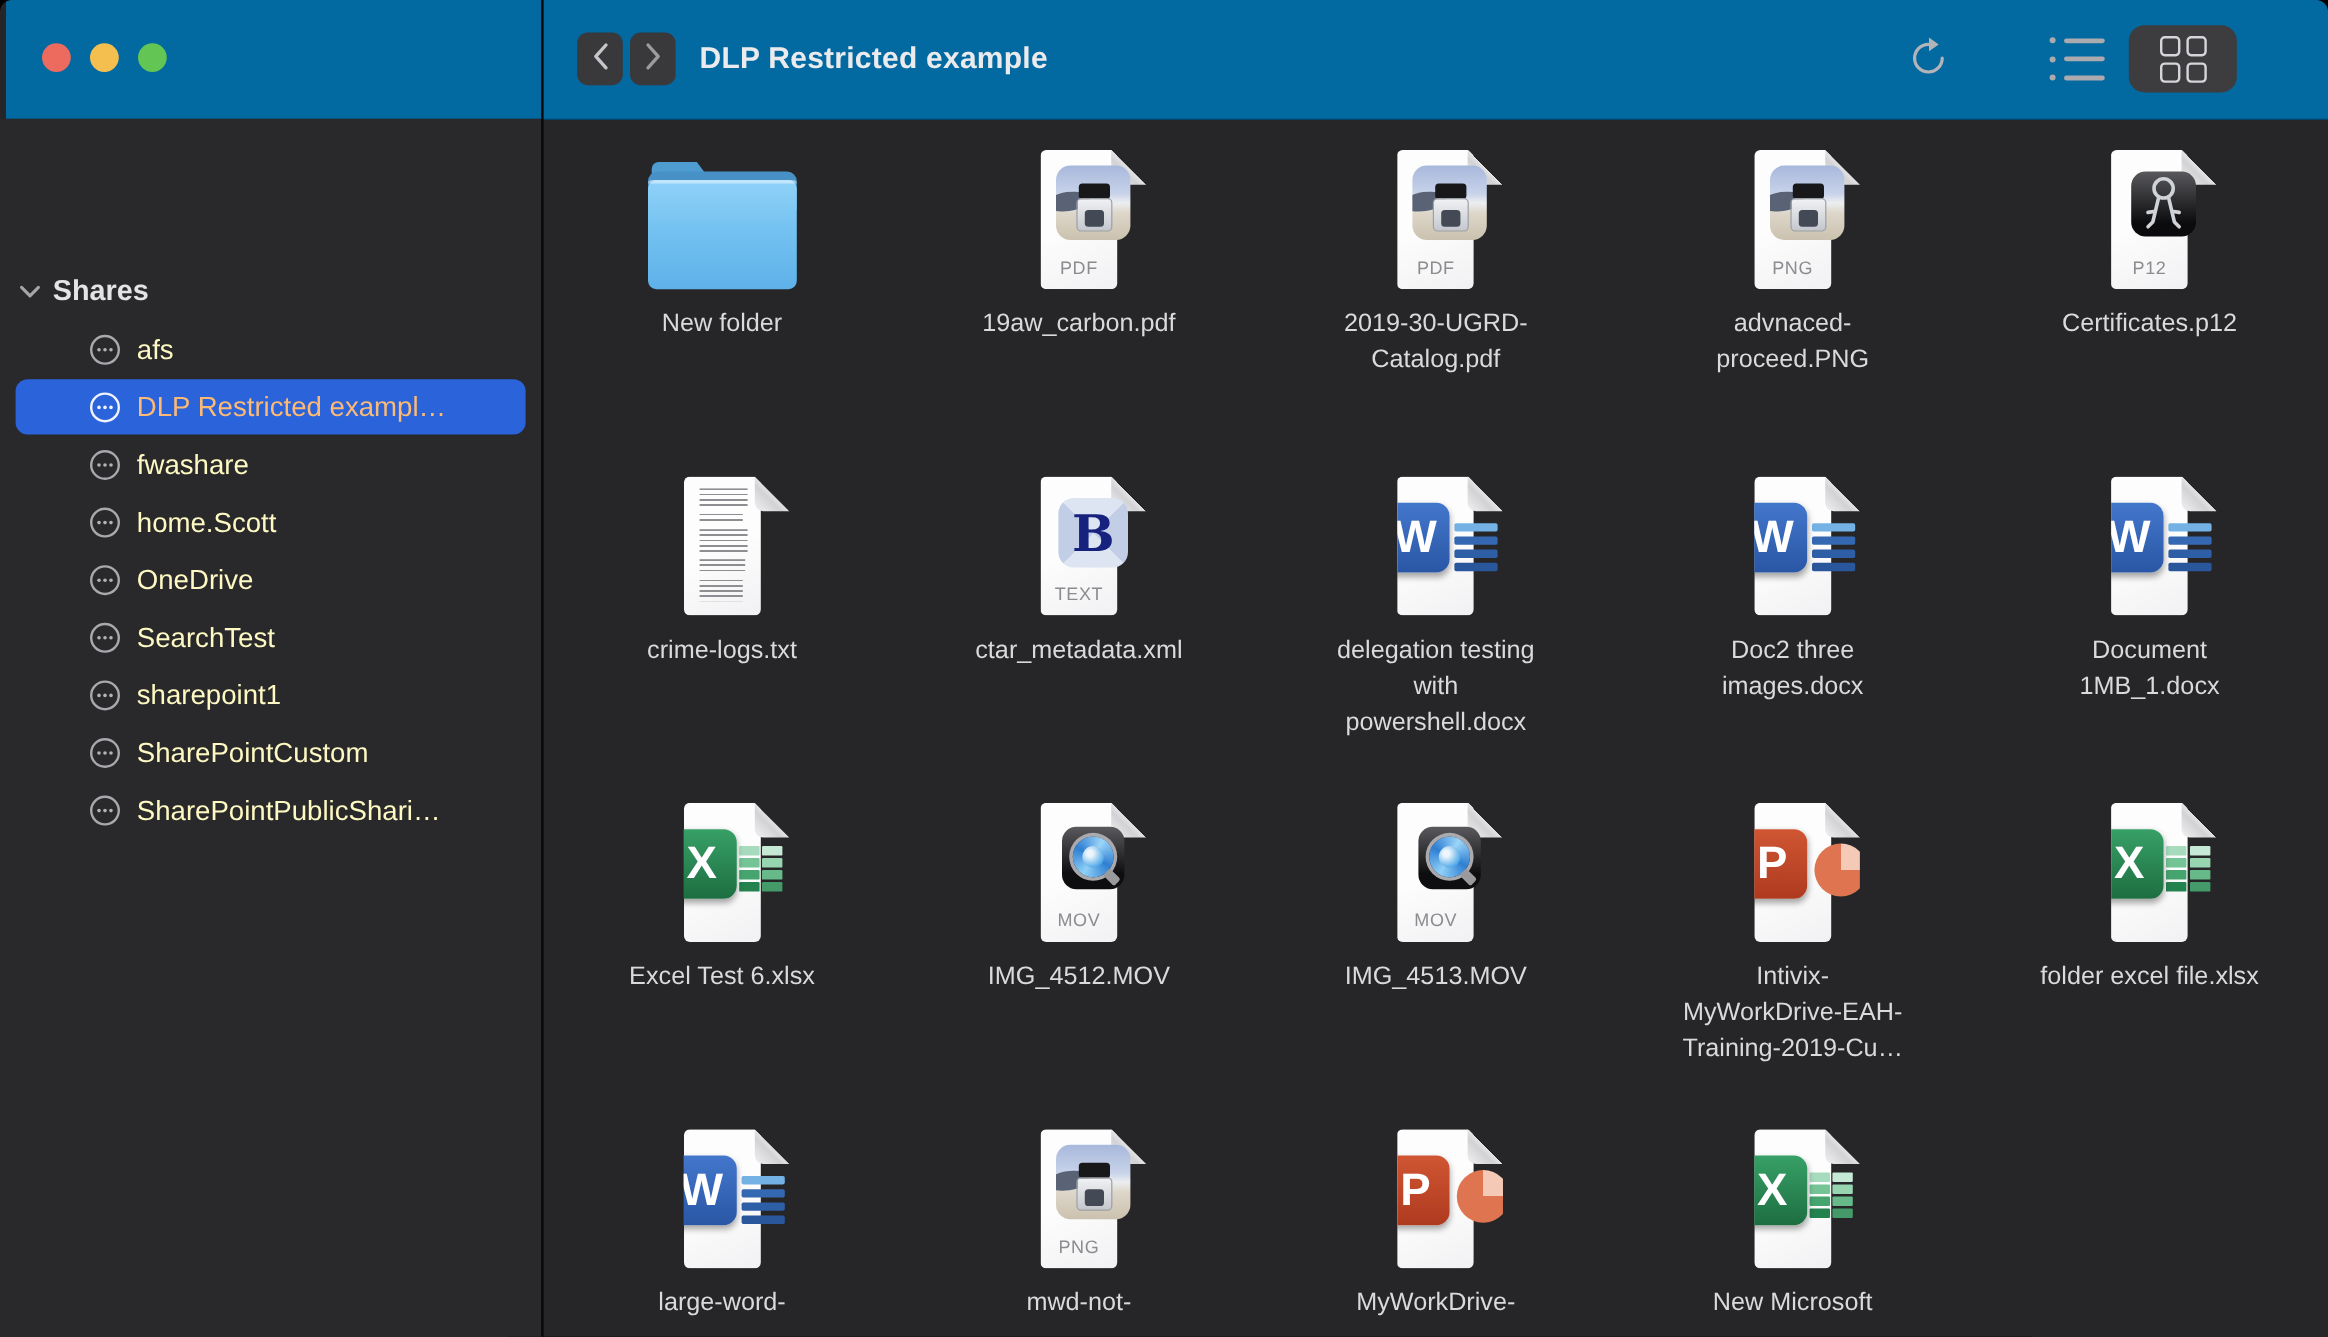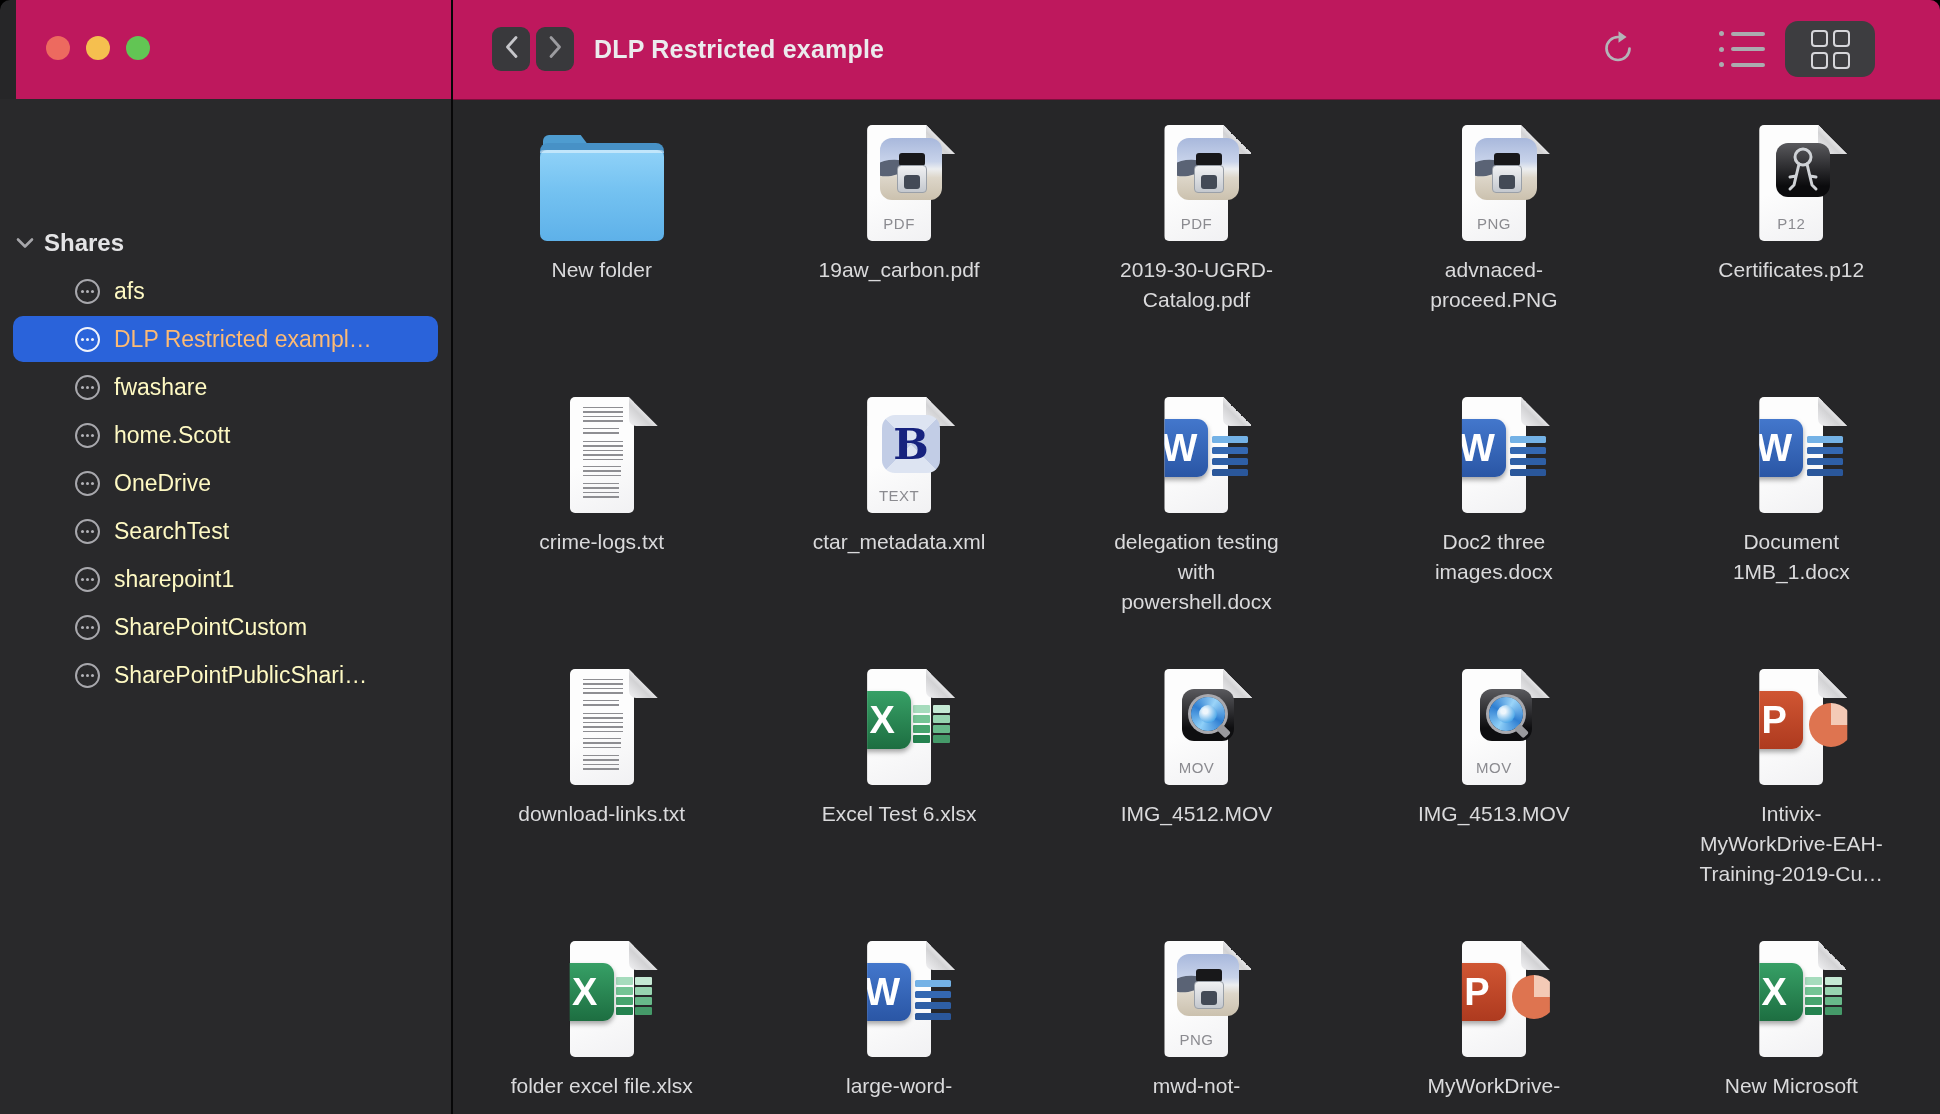--- a/index.html
+++ b/index.html
@@ -1,20 +1,20 @@
 <!DOCTYPE html>
 <html><head>
 <meta charset="utf-8">
 <style>
   html,body{margin:0;padding:0;background:#000;}
   body{width:1940px;height:1114px;overflow:hidden;font-family:"Liberation Sans",sans-serif;-webkit-font-smoothing:antialiased;}
   .window{position:absolute;inset:0;border-radius:10px 10px 0 0;overflow:hidden;background:#262628;}
 
   
-  .titlebar{position:absolute;top:0;left:16px;right:0;height:99px;background:#be185d;border-bottom:1px solid rgba(0,0,0,.35);}
+  .titlebar{position:absolute;top:0;left:5px;right:0;height:99px;background:#0369a1;border-bottom:1px solid rgba(0,0,0,.35);}
   .tl{position:absolute;top:36px;width:24px;height:24px;border-radius:50%;}
   .tl.red{left:30px;background:#ed6a5f;}
   .tl.yellow{left:70px;background:#f5bf4f;}
   .tl.green{left:110px;background:#62c554;}
 
   .navbtn{position:absolute;top:27px;width:38px;height:44px;border-radius:9px;background:#39393c;display:flex;align-items:center;justify-content:center;}
   .navbtn.back{left:476px;}
   .navbtn.fwd{left:520px;}
   .tb-title{position:absolute;left:578px;top:0;height:99px;display:flex;align-items:center;font-size:25px;font-weight:700;color:#ebebed;letter-spacing:.2px;}
 
@@ -383,35 +383,20 @@
             </div>
             <div class="appsq sq-word">
               <span>W</span>
             </div>
           </div>
         </div>
       <div class="flabel">Document
 1MB_1.docx</div>
     </div>
 
-    <div class="cell">
-      <div class="iconbox">
-          <div class="page">
-            <div class="fold"></div>
-            <div class="txtbody">
-              <i></i>
-              <i></i>
-              <i></i>
-              <i></i>
-              <i></i>
-            </div>
-          </div>
-        </div>
-      <div class="flabel">download-links.txt</div>
-    </div>
 
     <div class="cell">
       <div class="iconbox">
           <div class="page">
             <div class="fold"></div>
             <div class="xgrid">
               <i></i>
               <i></i>
               <i></i>
               <i></i>

